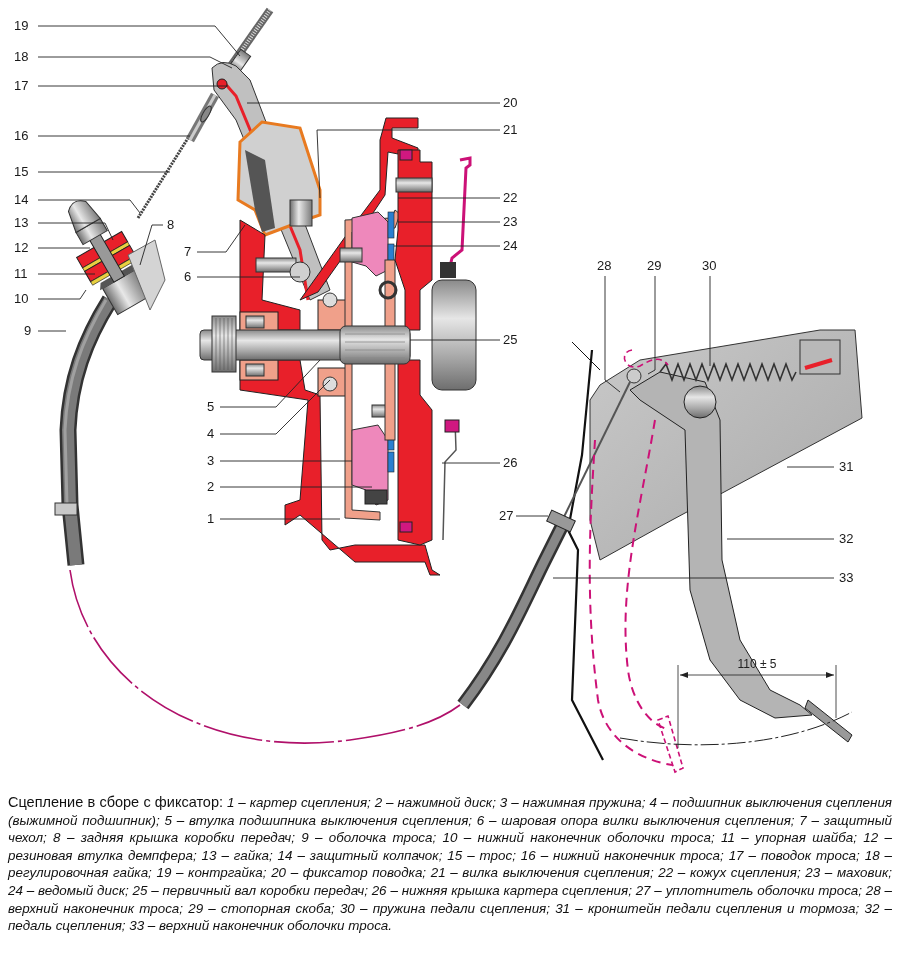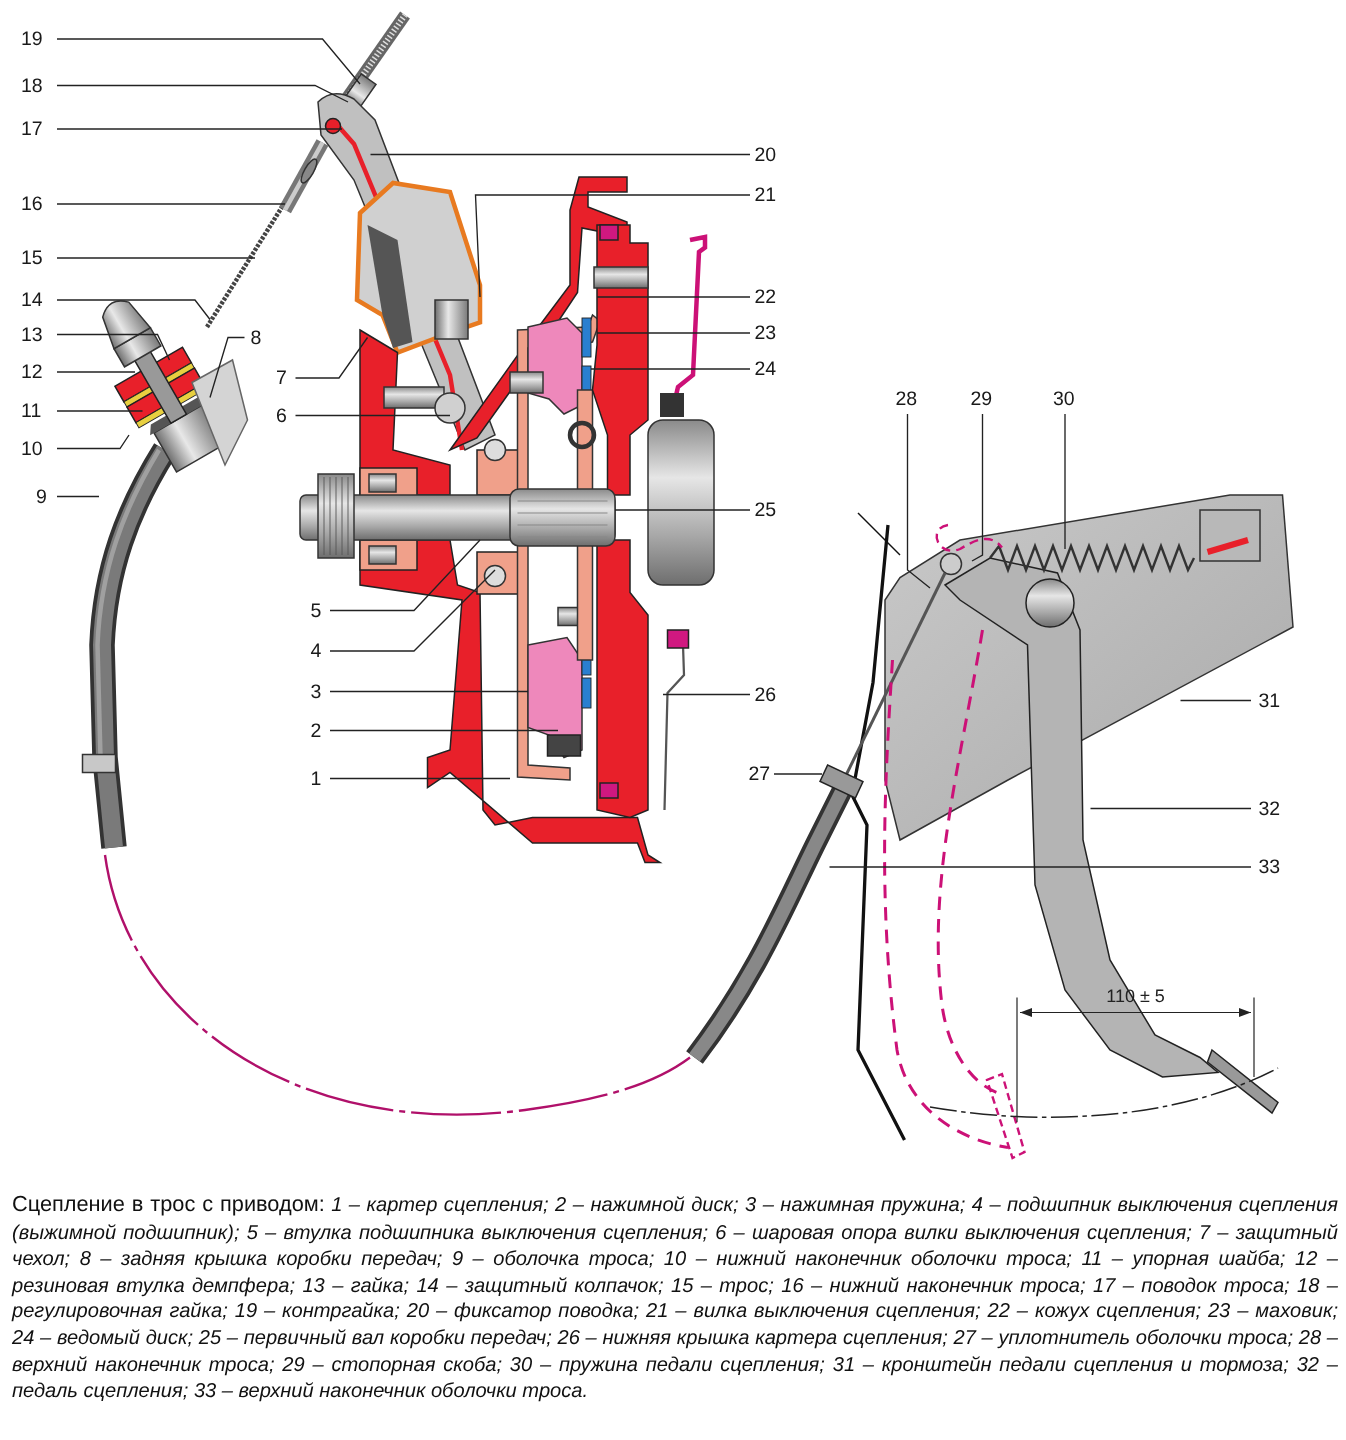--- a/index.html
+++ b/index.html
@@ -260,15 +260,15 @@
     <text class="lbl" x="597" y="270">28</text>
     <text class="lbl" x="647" y="270">29</text>
     <text class="lbl" x="702" y="270">30</text>
     <text class="lbl" x="839" y="471">31</text>
     <text class="lbl" x="839" y="543">32</text>
     <text class="lbl" x="839" y="582">33</text>
   </g>
 </svg>
 
 <div id="caption">
-  <span class="title">Сцепление в трос с приводом:</span>
+  <span class="title">Сцепление в сборе с фиксатор:</span>
   <span class="body">1 – картер сцепления; 2 – нажимной диск; 3 – нажимная пружина; 4 – подшипник выключения сцепления (выжимной подшипник); 5 – втулка подшипника выключения сцепления; 6 – шаровая опора вилки выключения сцепления; 7 – защитный чехол; 8 – задняя крышка коробки передач; 9 – оболочка троса; 10 – нижний наконечник оболочки троса; 11 – упорная шайба; 12 – резиновая втулка демпфера; 13 – гайка; 14 – защитный колпачок; 15 – трос; 16 – нижний наконечник троса; 17 – поводок троса; 18 – регулировочная гайка; 19 – контргайка; 20 – фиксатор поводка; 21 – вилка выключения сцепления; 22 – кожух сцепления; 23 – маховик; 24 – ведомый диск; 25 – первичный вал коробки передач; 26 – нижняя крышка картера сцепления; 27 – уплотнитель оболочки троса; 28 – верхний наконечник троса; 29 – стопорная скоба; 30 – пружина педали сцепления; 31 – кронштейн педали сцепления и тормоза; 32 – педаль сцепления; 33 – верхний наконечник оболочки троса.</span>
 </div>
 
 </body></html>

